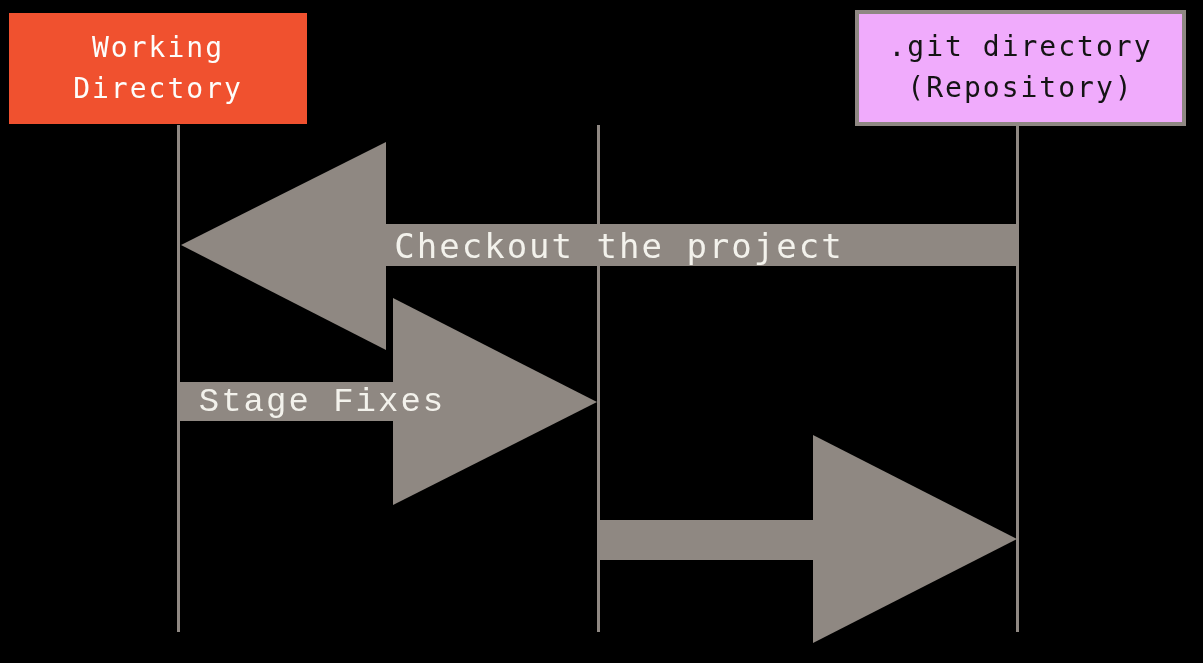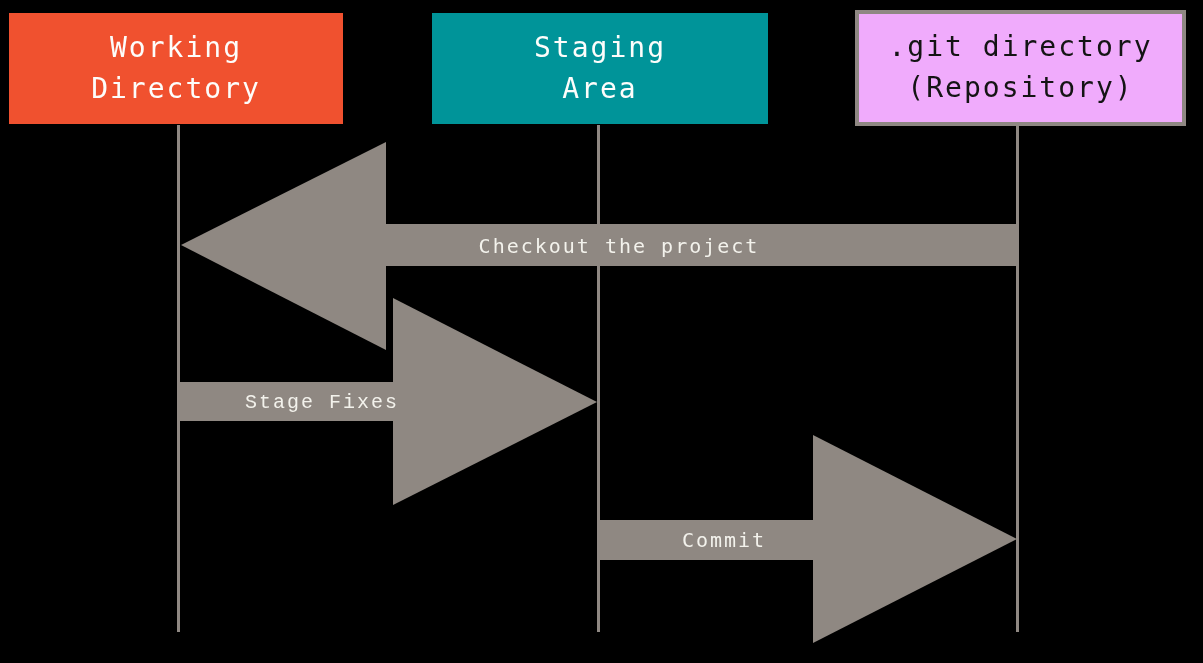--- a/index.html
+++ b/index.html
@@ -25,21 +25,21 @@
     justify-content: center;
     text-align: center;
     font-size: 28px;
     letter-spacing: 2px;
     line-height: 1.45;
     white-space: pre-line;
     box-sizing: border-box;
   }
   #box-working {
     left: 9px;
-    width: 334px;
+    width: 298px;
     background: #f0512f;
     color: #fdfdfb;
   }
   #box-staging {
     left: 432px;
     width: 336px;
     background: #009499;
     color: #fdfdfb;
   }
   #box-git {
@@ -90,51 +90,48 @@
   #commit-head {
     left: 813px; top: 435px;
     border-top: 104px solid transparent;
     border-bottom: 104px solid transparent;
     border-left: 204px solid #8f8882;
   }
   .arrow-label {
     position: absolute;
     transform: translate(-50%, -50%);
     color: #f3f2ec;
-    font-size: 20px;
+    font-size: 34px;
     letter-spacing: 2px;
     white-space: nowrap;
   }
   #checkout-label { left: 619px; top: 246px; }
   #stage-label    { left: 322px; top: 402px; font-family: Liberation Mono, monospace; }
   #commit-label   { left: 724px; top: 540px; }
 </style>
 </head>
 <body>
 
 <div id="stage">
 
   <div class="col-box" id="box-working">Working
 Directory</div>
 
-  <div class="col-box" id="box-staging">Staging
-Area</div>
 
   <div class="col-box" id="box-git">.git directory
 (Repository)</div>
 
   <div class="lifeline" id="line-working"></div>
   <div class="lifeline" id="line-staging"></div>
   <div class="lifeline" id="line-git"></div>
 
   <div class="shaft" id="checkout-shaft"></div>
   <div class="head" id="checkout-head"></div>
   <div class="arrow-label" id="checkout-label">Checkout the project</div>
 
   <div class="shaft" id="stage-shaft"></div>
   <div class="head" id="stage-head"></div>
   <div class="arrow-label" id="stage-label">Stage Fixes</div>
 
   <div class="shaft" id="commit-shaft"></div>
   <div class="head" id="commit-head"></div>
-  <div class="arrow-label" id="commit-label">Commit</div>
 
 </div>
 
 </body></html>

